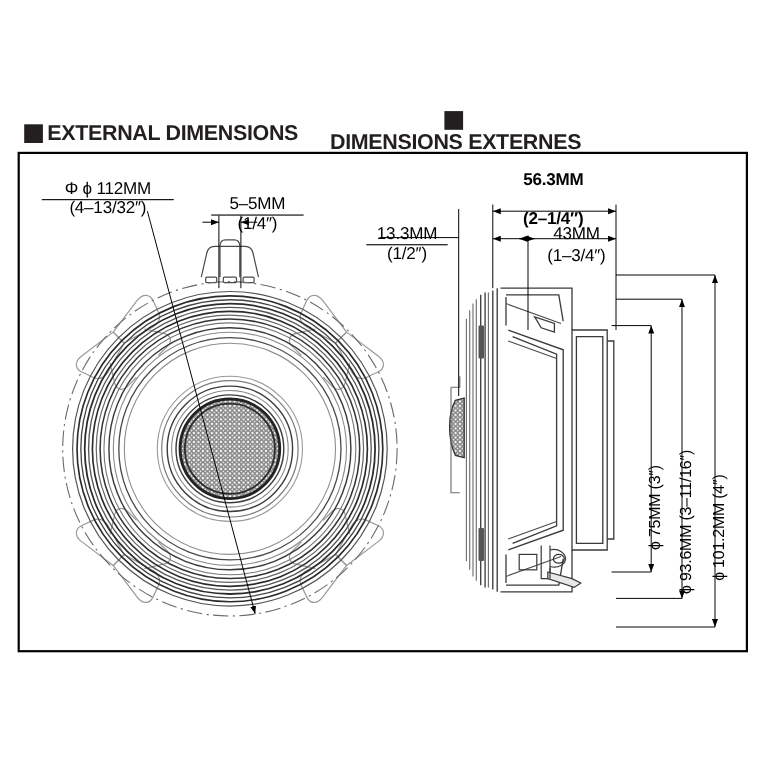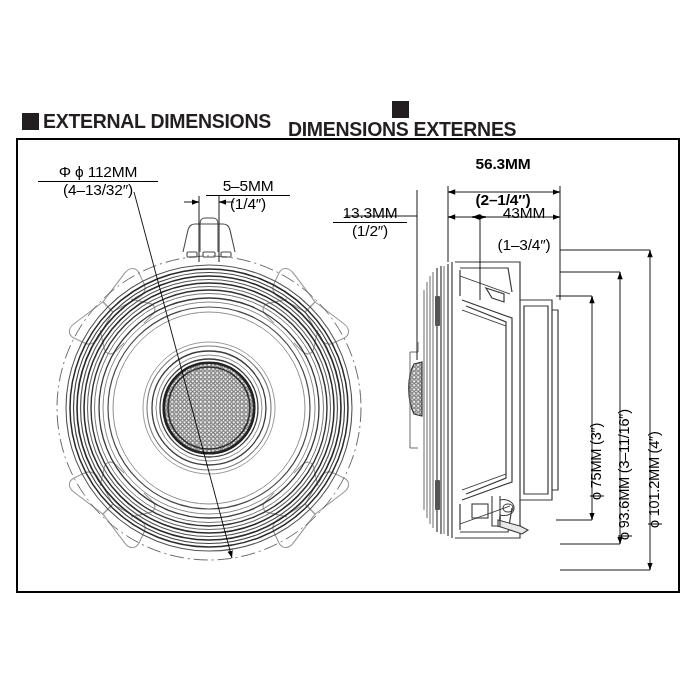--- a/index.html
+++ b/index.html
@@ -1,20 +1,20 @@
 <!DOCTYPE html>
 <html><head>
 <meta charset="utf-8">
 <style>
   html,body{margin:0;padding:0;background:#fff;}
   body{width:700px;height:700px;position:relative;overflow:hidden;
        font-family:"Liberation Sans", sans-serif;color:#1a1a1a;}
 
   
-  #heading{position:absolute;left:22px;top:101px;display:flex;align-items:center;gap:0px;}
+  #heading{position:absolute;left:22px;top:101px;display:flex;align-items:center;gap:12px;}
   .bullet{width:17px;height:17px;background:#231f20;display:inline-block;margin-right:4px;}
   .head-txt{font-size:19.5px;font-weight:bold;letter-spacing:-0.3px;color:#231f20;
             white-space:nowrap;font-family:"Liberation Sans", sans-serif;}
   .head-group{display:flex;align-items:center;}
   #heading .head-group + .head-group{margin-left:17px;flex-direction:column;}
 
   
   #frame{position:absolute;left:16px;top:138px;width:664px;height:455px;
          border:2.5px solid #000;box-sizing:border-box;background:#fff;}
 
@@ -253,39 +253,39 @@
 
   </g>
 </svg>
 
 <div class="dim" style="left:38px;top:164px;width:120px;">
   <div class="top"><span class="phi">Φ</span>&nbsp;<span>ϕ 112MM</span></div>
   <div class="rule"></div>
   <div class="bot">(4–13/32″)</div>
 </div>
 
-<div class="dim" style="left:206px;top:178px;width:84px;">
+<div class="dim" style="left:192px;top:178px;width:84px;">
   <div class="top">5–5MM</div>
   <div class="rule"></div>
   <div class="bot">(1/4″)</div>
 </div>
 
 <div class="dim" style="left:447px;top:156px;width:112px;font-weight:bold;">
   <div class="top">56.3MM</div>
   <div class="bot" style="margin-top:20px;">(2–1/4″)</div>
 </div>
 
 <div class="dim" style="left:333px;top:205px;width:74px;">
   <div class="top">13.3MM</div>
   <div class="rule"></div>
   <div class="bot">(1/2″)</div>
 </div>
 
 <div class="dim" style="left:468px;top:205px;width:112px;">
   <div class="top">43MM</div>
-  <div class="bot" style="margin-top:16px;">(1–3/4″)</div>
+  <div class="bot" style="margin-top:4px;">(1–3/4″)</div>
 </div>
 
 <div class="vdim" style="left:588px;top:500px;">ϕ 75MM (3″)</div>
 
 <div class="vdim" style="left:616px;top:540px;">ϕ 93.6MM (3–11/16″)</div>
 
 <div class="vdim" style="left:646px;top:528px;">ϕ 101.2MM (4″)</div>
 
 </body></html>

